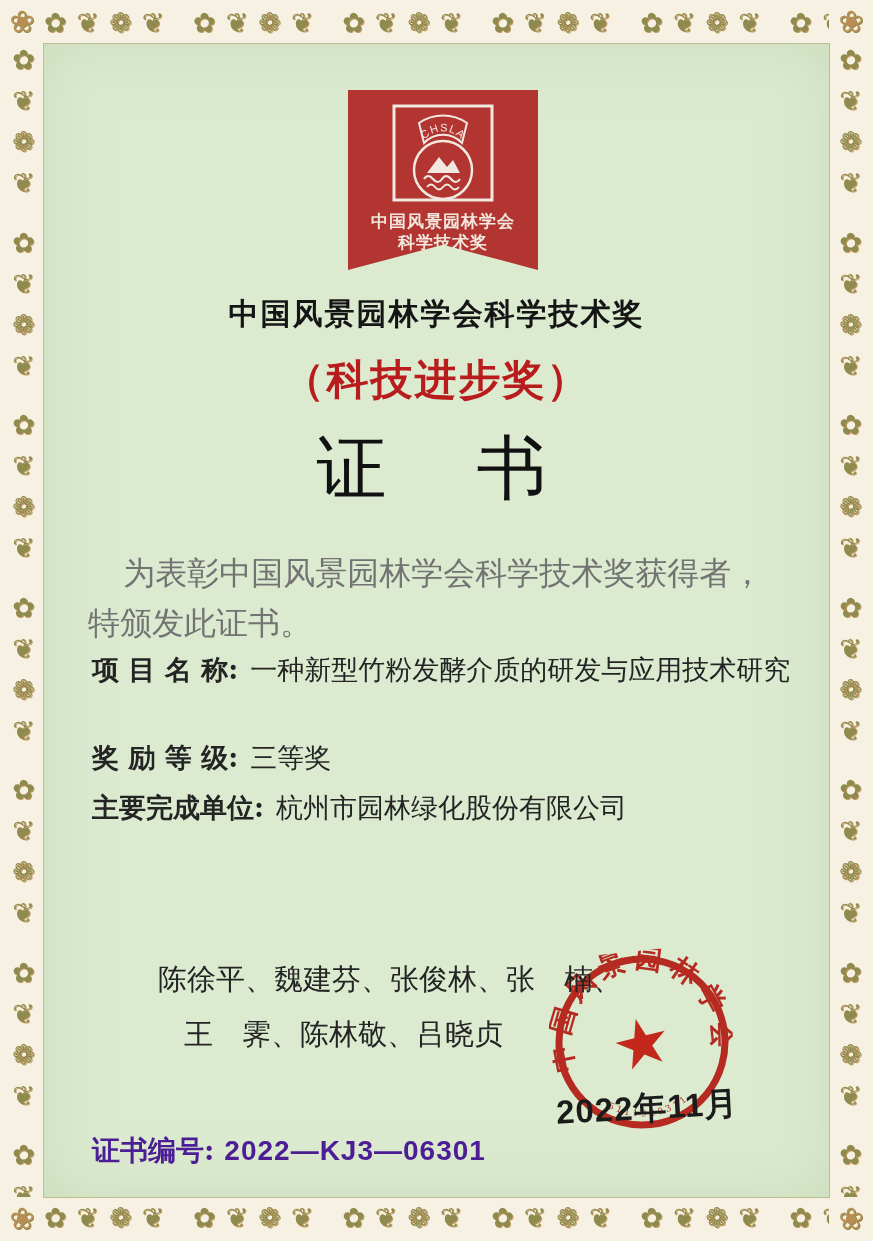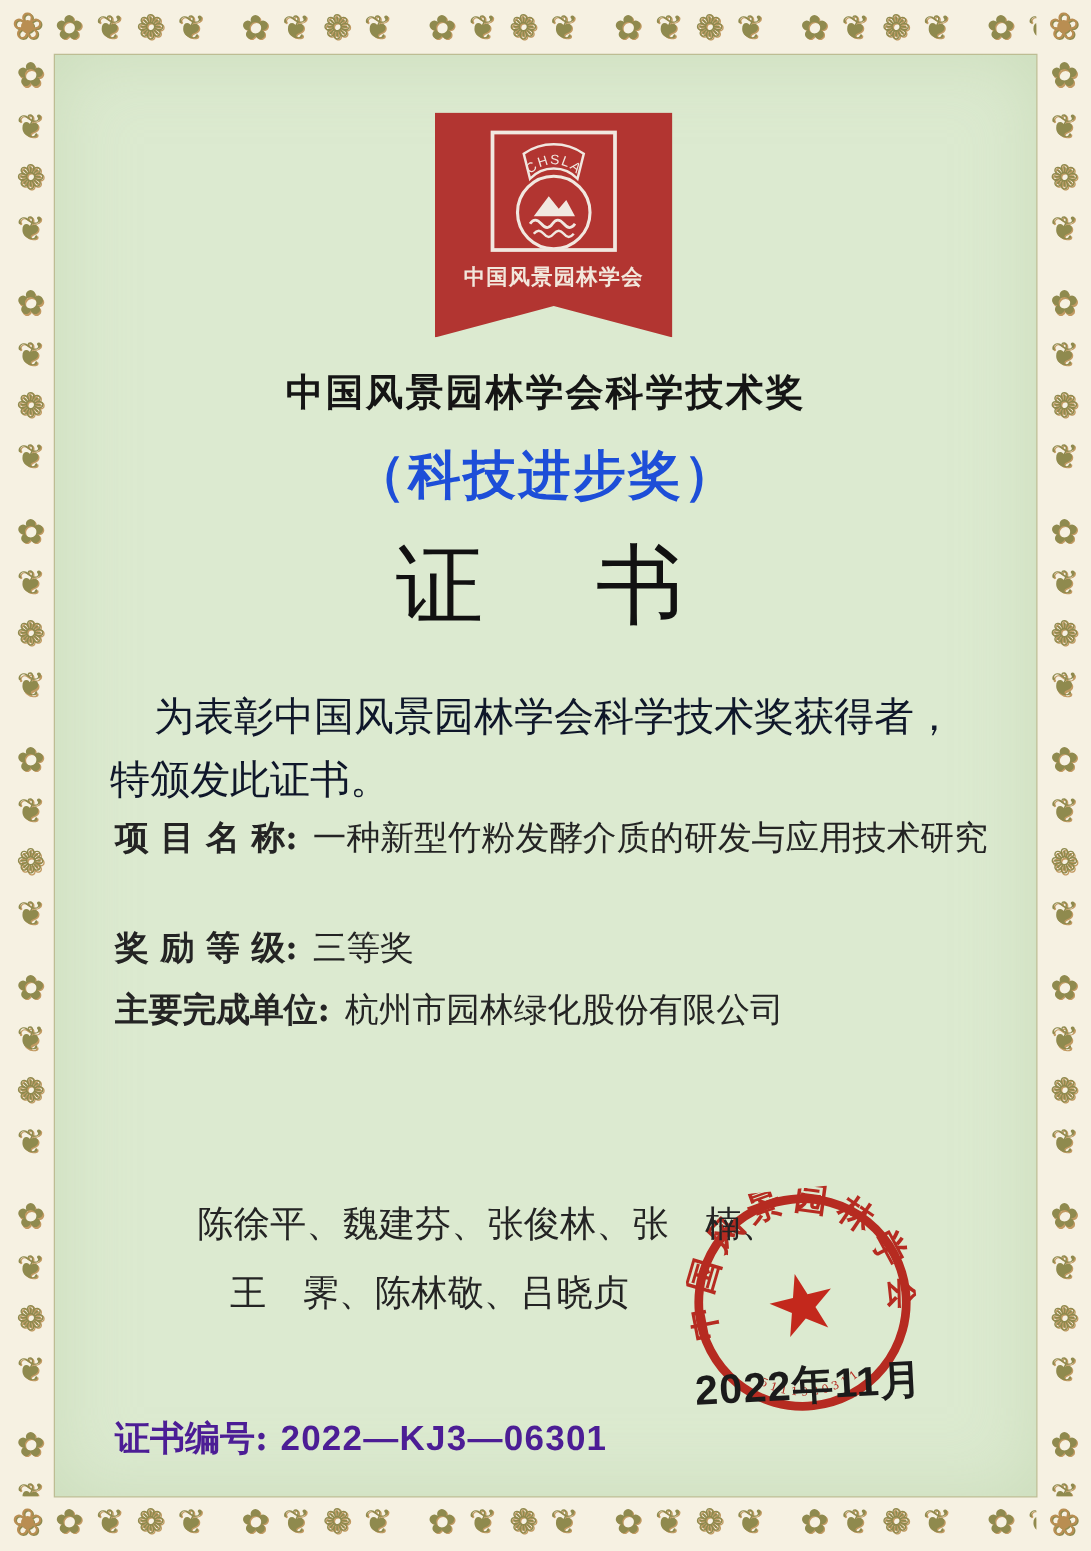--- a/index.html
+++ b/index.html
@@ -30,25 +30,25 @@
   }
   .badge svg{display:block;margin:0 auto;}
   .badge-org{position:absolute;left:0;right:0;text-align:center;color:#f2e7dc;
              font-family:"Liberation Sans",sans-serif;font-weight:600;letter-spacing:1px;}
   .badge-org1{top:120px;font-size:17px;}
   .badge-org2{top:141px;font-size:17px;}
   
   .title1{position:absolute;left:0;right:0;top:294px;text-align:center;
           font-family:"Liberation Sans",sans-serif;font-weight:700;font-size:30px;letter-spacing:2px;color:#151515;}
   .title2{position:absolute;left:0;right:0;top:352px;text-align:center;
-          font-family:"Liberation Sans",sans-serif;font-weight:700;font-size:42px;letter-spacing:2px;color:#1d4ed8;}
+          font-family:"Liberation Sans",sans-serif;font-weight:700;font-size:42px;letter-spacing:2px;color:#b91c1c;}
   .cert-heading{position:absolute;left:0;right:0;top:422px;text-align:center;
           font-family:"Liberation Sans",sans-serif;font-weight:400;font-size:70px;letter-spacing:10px;color:#111;}
   
-  .body-par{position:absolute;left:88px;right:70px;top:548px;font-size:32px;line-height:50px;color:#0f172a;}
+  .body-par{position:absolute;left:88px;right:70px;top:548px;font-size:32px;line-height:50px;color:#737373;}
   .body-line1{text-indent:1.1em;}
   .field{position:absolute;left:92px;right:40px;font-size:27px;color:#242424;white-space:nowrap;}
   .f-label{font-weight:600;}
   .f-project{top:652px;}
   .f-award{top:740px;}
   .f-unit{top:790px;}
   .f-value{margin-left:12px;}
   
   .people{position:absolute;left:92px;top:952px;font-size:29px;line-height:55px;color:#242424;z-index:5;}
   .people .row{white-space:nowrap;}
@@ -96,20 +96,21 @@
       <path d="M76,53 L71,33 A42,42 0 0 1 119,33 L114,53 A26,26 0 0 0 76,53 Z" fill="#b23531" stroke="#f1e8e0" stroke-width="2"></path>
       <path id="badgeArc" d="M77,49 A25,25 0 0 1 113,49" fill="none"></path>
       <text font-size="11" fill="#f1e8e0" font-family="Liberation Sans, sans-serif" letter-spacing="1">
         <textPath href="#badgeArc" startOffset="50%" text-anchor="middle">CHSLA</textPath>
       </text>
       <path d="M79,83 L91,67 L99,77 L105,70 L112,83 Z" fill="#f1e8e0"></path>
       <path d="M76,89 q4,-6 9,0 t9,0 t9,0 t9,0" fill="none" stroke="#f1e8e0" stroke-width="2.2"></path>
       <path d="M79,97 q4,-5 8,0 t8,0 t8,0 t8,0" fill="none" stroke="#f1e8e0" stroke-width="2"></path>
     </svg>
     <div class="badge-org badge-org1">中国风景园林学会</div>
+    <div class="badge-org badge-org2">科学技术奖</div>
   </div>
 
   <div class="title1">中国风景园林学会科学技术奖</div>
   <div class="title2">（科技进步奖）</div>
   <div class="cert-heading">证　书</div>
 
   <div class="body-par">
     <div class="body-line1">为表彰中国风景园林学会科学技术奖获得者，</div>
     <div>特颁发此证书。</div>
   </div>

